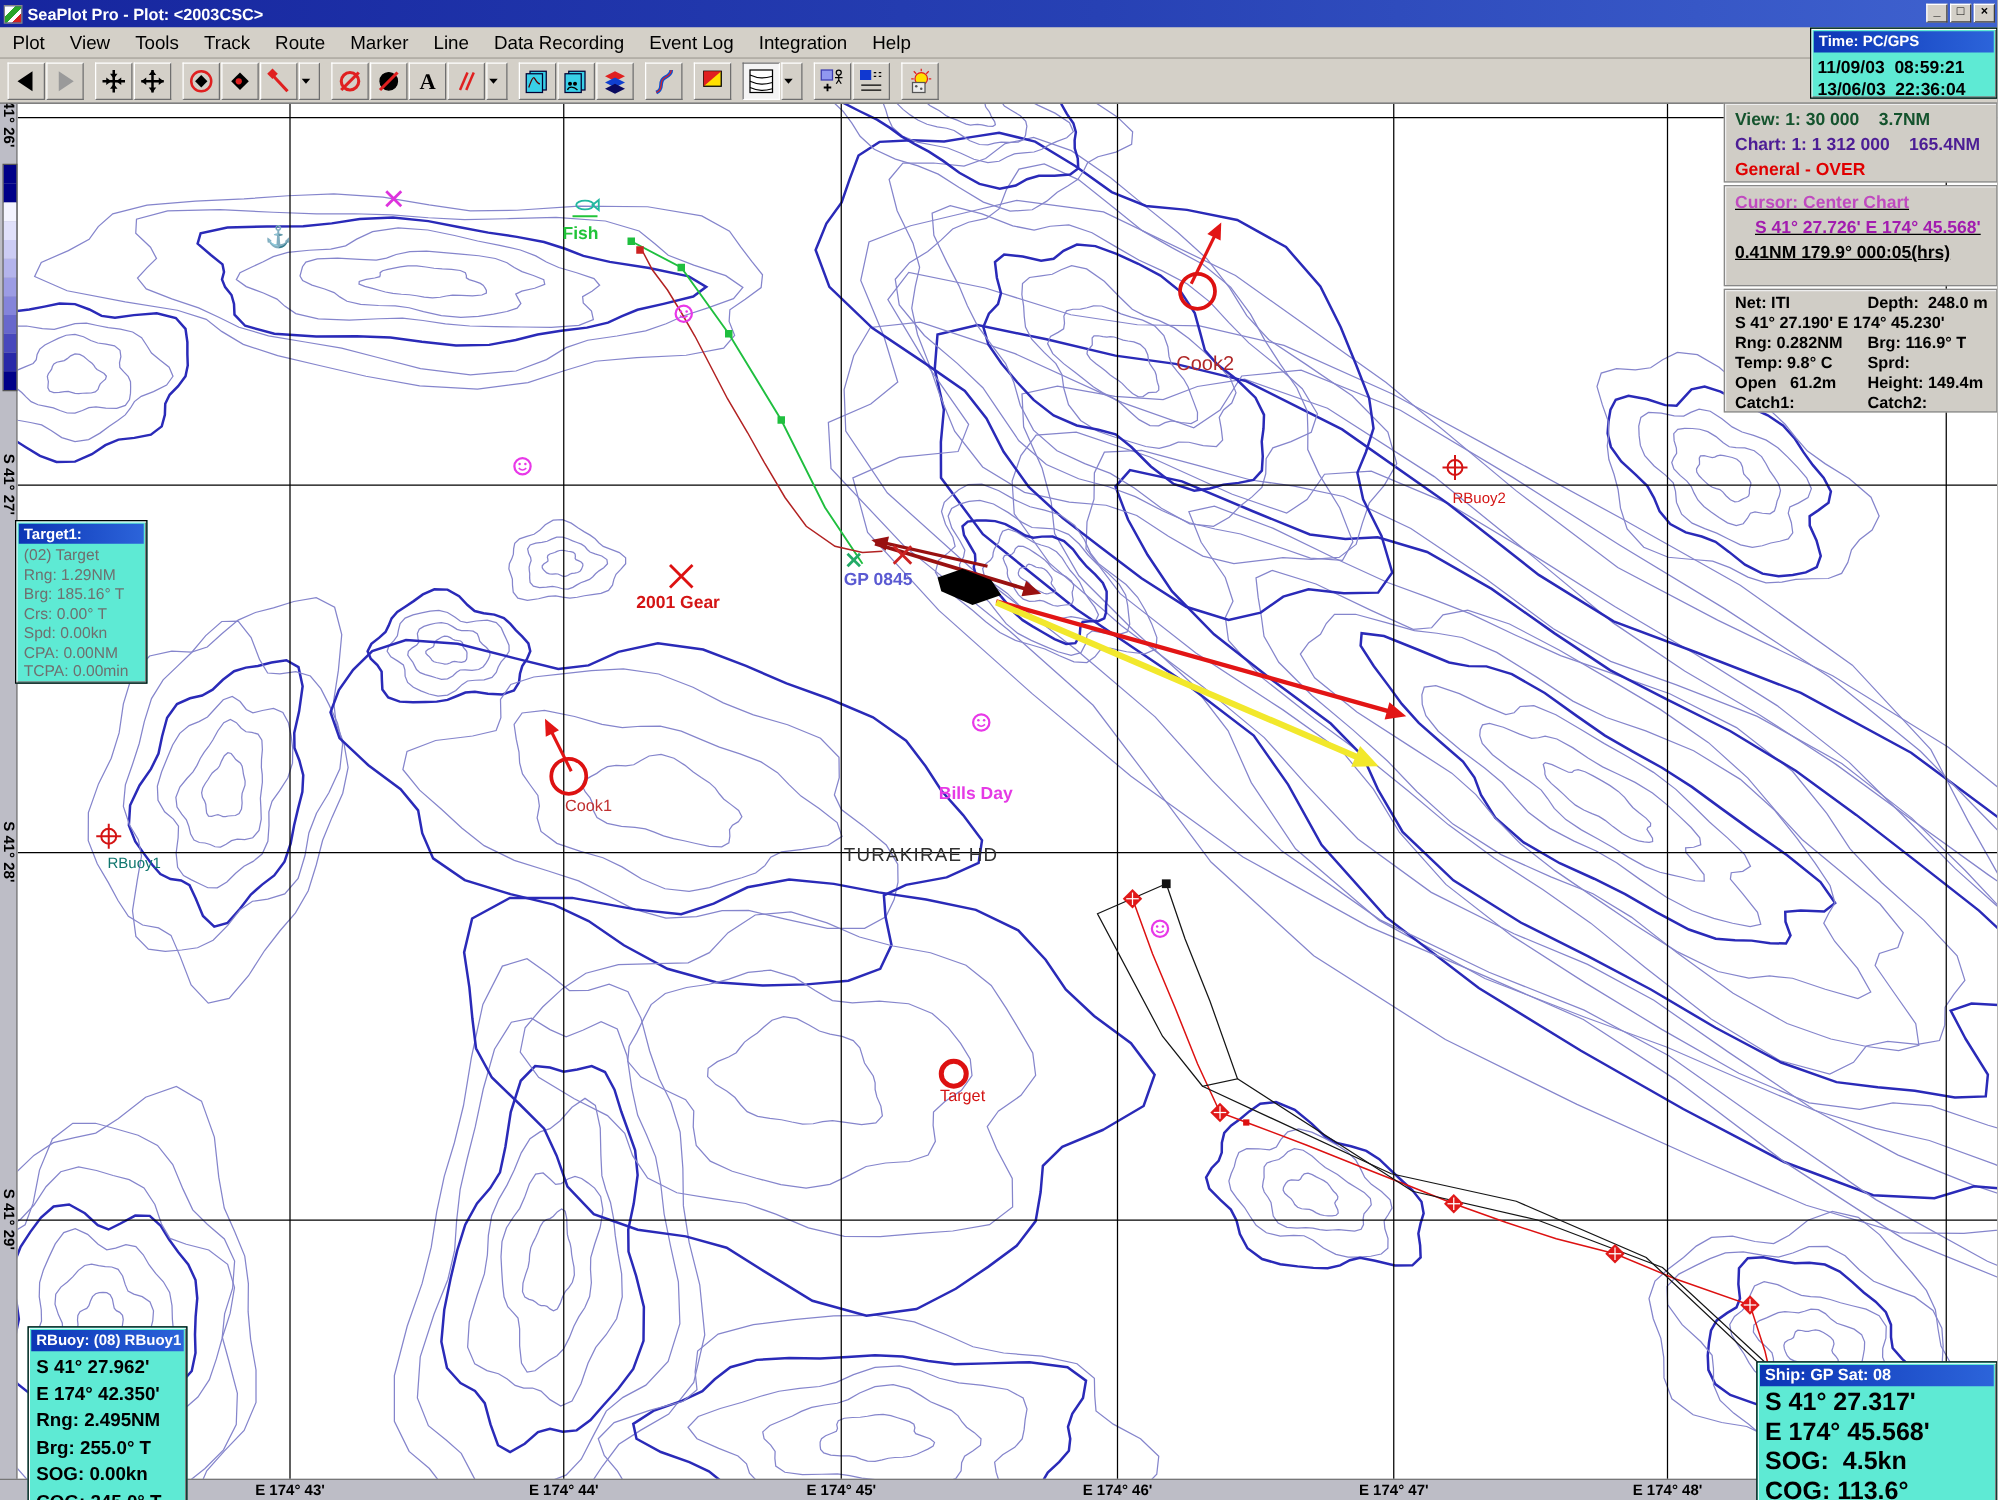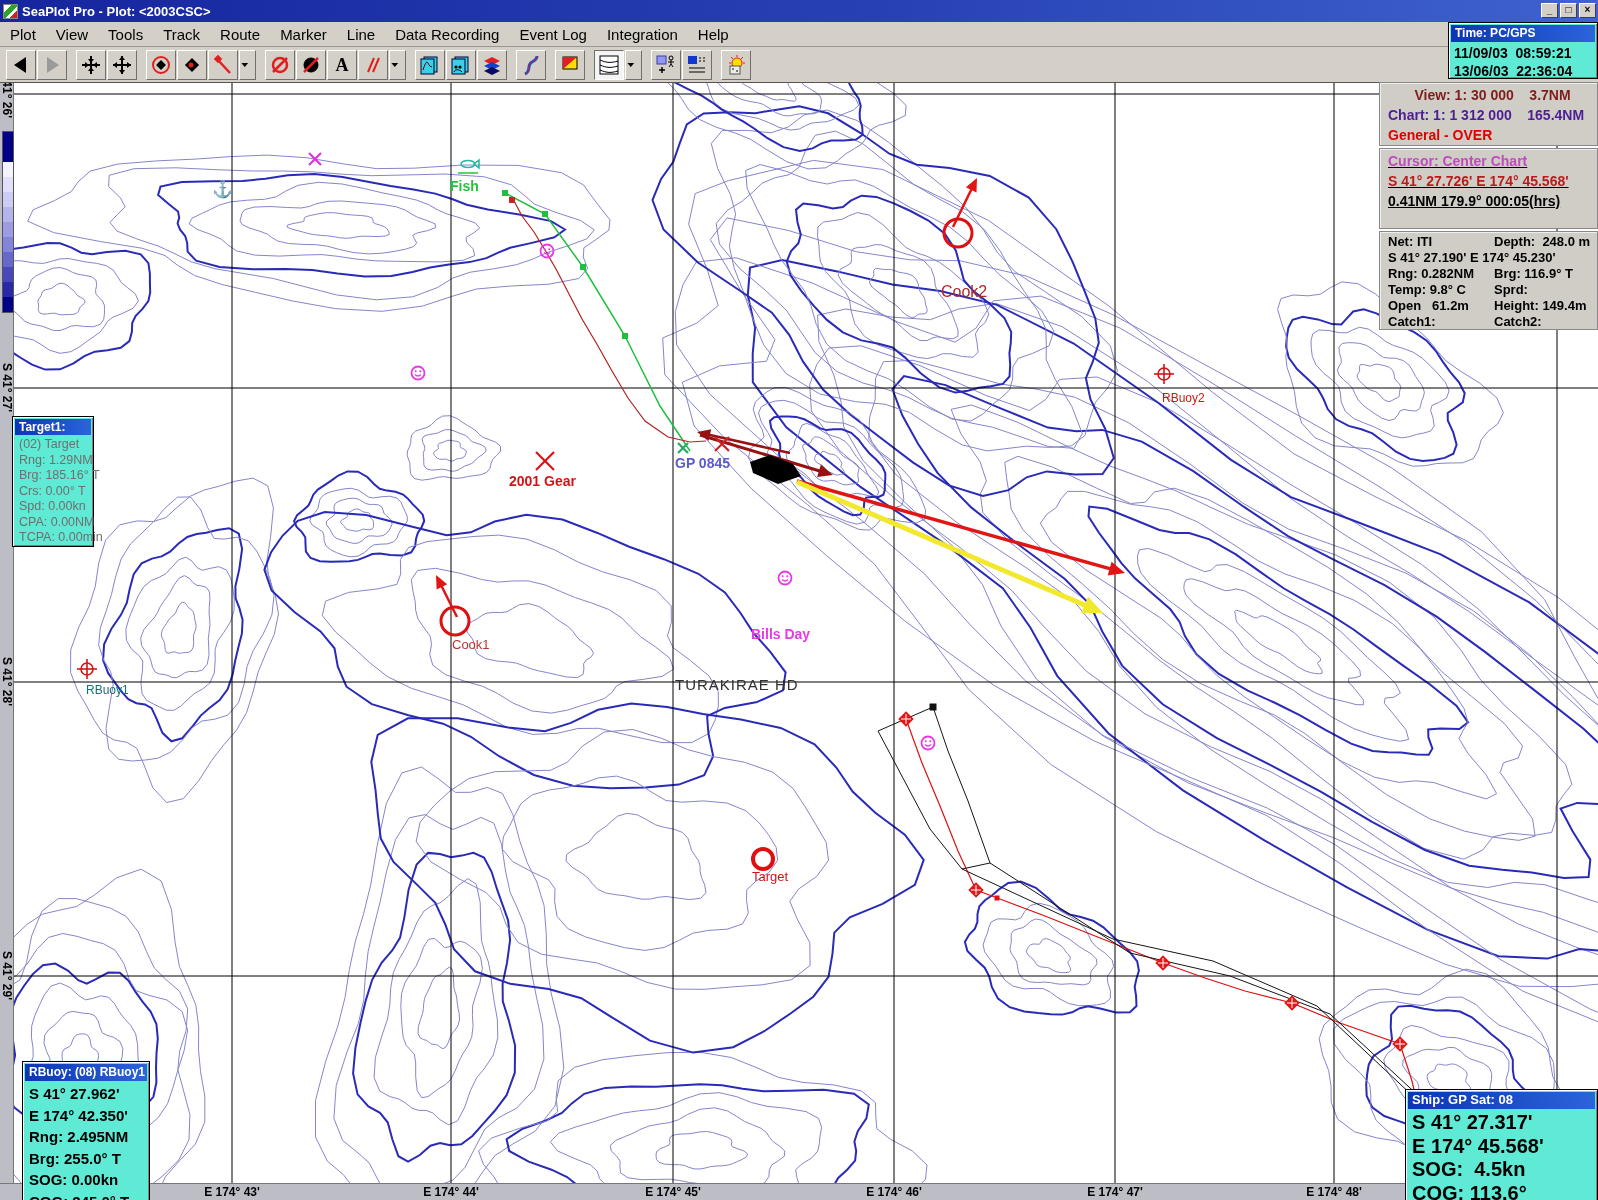--- a/index.html
+++ b/index.html
@@ -54,21 +54,21 @@
   
   #time-panel{left:1448px;top:22px;width:150px;height:57px;}
   #time-panel .prow{font-size:14px;font-weight:bold;line-height:18px;padding-left:5px;}
   
   .ipanel{position:absolute;left:1379px;width:219px;background:#d0cdc6;border:1px solid #888;z-index:10;
     box-shadow:inset 1px 1px 0 #eee;}
   .ipanel .line{font-size:14px;font-weight:bold;padding-left:8px;line-height:20px;white-space:pre;color:#000;}
   #net-panel .grid{display:grid;grid-template-columns:106px auto;}
   #net-panel .line{font-size:13px;line-height:16px;}
   
-  #target-panel{left:12px;top:333px;width:82px;height:131px;}
+  #target-panel{left:12px;top:333px;width:106px;height:131px;}
   #target-panel .phead{font-size:12px;height:16px;}
   #target-panel .prow{font-size:12.5px;line-height:15.5px;color:#6f6f6f;}
   
   #rbuoy-panel{left:22px;top:978px;width:128px;height:221px;}
   #rbuoy-panel .prow{font-size:15px;font-weight:bold;line-height:21.5px;}
   
   #ship-panel{left:1405px;top:1006px;width:193px;height:160px;}
   #ship-panel .phead{font-size:13px;}
   #ship-panel .prow{font-size:20px;font-weight:bold;line-height:23.5px;}
 </style>
@@ -563,29 +563,29 @@
   <div class="panel" id="time-panel">
     <div class="phead">Time: PC/GPS</div>
     <div id="time-rows">
         <div class="prow">11/09/03  08:59:21</div>
         <div class="prow">13/06/03  22:36:04</div>
       </div>
   </div>
 
   <div class="ipanel" id="view-panel" style="top:82px;height:64px;">
     <div id="view-lines" style="padding-top:2px;">
-        <div class="line" style="color: #7f1d1d; text-align: center;">View: 1: 30 000    3.7NM</div>
+        <div class="line" style="color: #14532d;">View: 1: 30 000    3.7NM</div>
         <div class="line" style="color: #4c1d95;">Chart: 1: 1 312 000    165.4NM</div>
         <div class="line" style="color: rgb(224, 0, 0);">General - OVER</div>
       </div>
   </div>
   <div class="ipanel" id="cursor-panel" style="top:148px;height:81px;text-decoration:underline;">
     <div id="cursor-lines" style="padding-top:2px;">
         <div class="line" style="color: rgb(192, 74, 192);">Cursor: Center Chart</div>
-        <div class="line" style="color: #b91c1c;">S 41° 27.726' E 174° 45.568'</div>
+        <div class="line" style="color: #a21caf; margin-left: 16px;">S 41° 27.726' E 174° 45.568'</div>
         <div class="line" style="color: rgb(0, 0, 0);">0.41NM 179.9° 000:05(hrs)</div>
       </div>
   </div>
   <div class="ipanel" id="net-panel" style="top:231px;height:99px;">
     <div id="net-lines" style="padding-top:2px;">
         <div class="grid">
           <div class="line">Net: ITI</div>
           <div class="line">Depth:  248.0 m</div>
           <div class="line" style="grid-column: 1 / span 2;">S 41° 27.190' E 174° 45.230'</div>
           <div class="line">Rng: 0.282NM</div>

